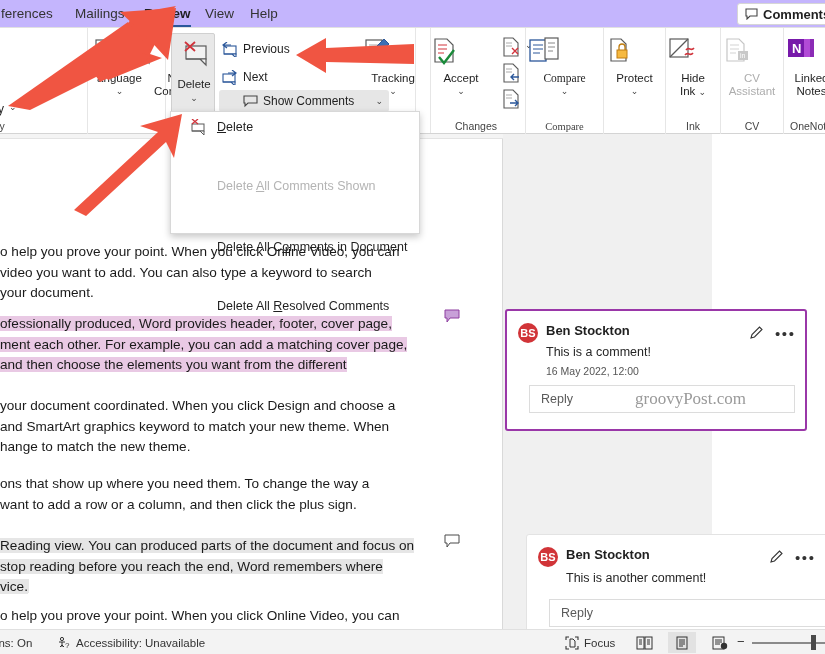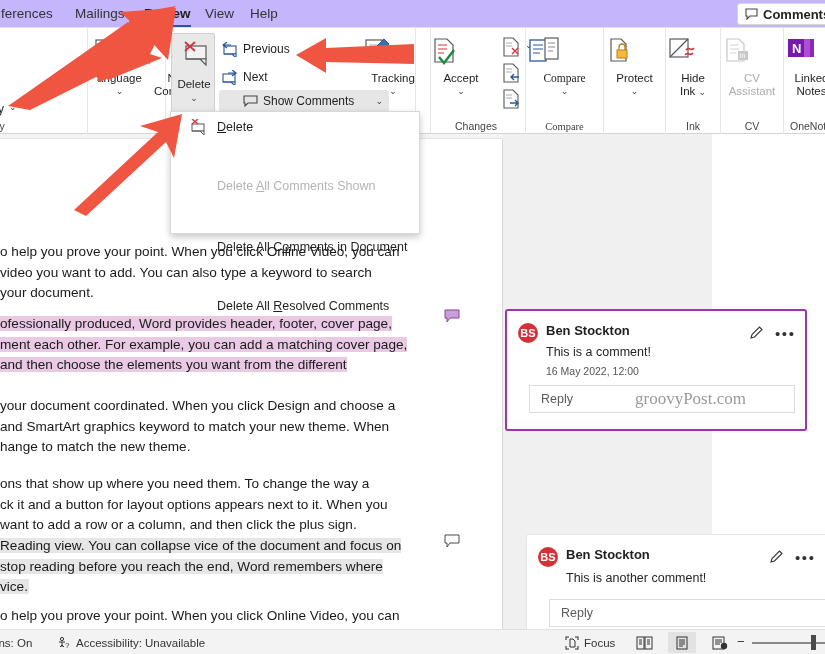--- a/index.html
+++ b/index.html
@@ -456,26 +456,25 @@
       </div>
 
       <div class="ptext" style="top:262px;">
         <p>your document coordinated. When you click Design and choose a</p>
         <p>and SmartArt graphics keyword to match your new theme. When</p>
         <p>hange to match the new theme.</p>
       </div>
 
       <div class="ptext" style="top:340px;">
         <p>ons that show up where you need them. To change the way a</p>
-        <p>ck it and a button for layout options appears next to it. When you</p>
         <p>want to add a row or a column, and then click the plus sign.</p>
       </div>
 
       <div class="ptext hl-grey" style="top:402px;">
-        <p><span>Reading view. You can collapse vice of the document and focus on</span></p>
+        <p><span>Reading view. You can produced parts of the document and focus on</span></p>
         <p><span>stop reading before you reach the end, Word remembers where</span></p>
         <p><span>vice.</span><span class="caret"></span></p>
       </div>
 
       <div class="ptext" style="top:472px;">
         <p>o help you prove your point. When you click Online Video, you can</p>
       </div>
     </div>
 
     <div class="cpane">

